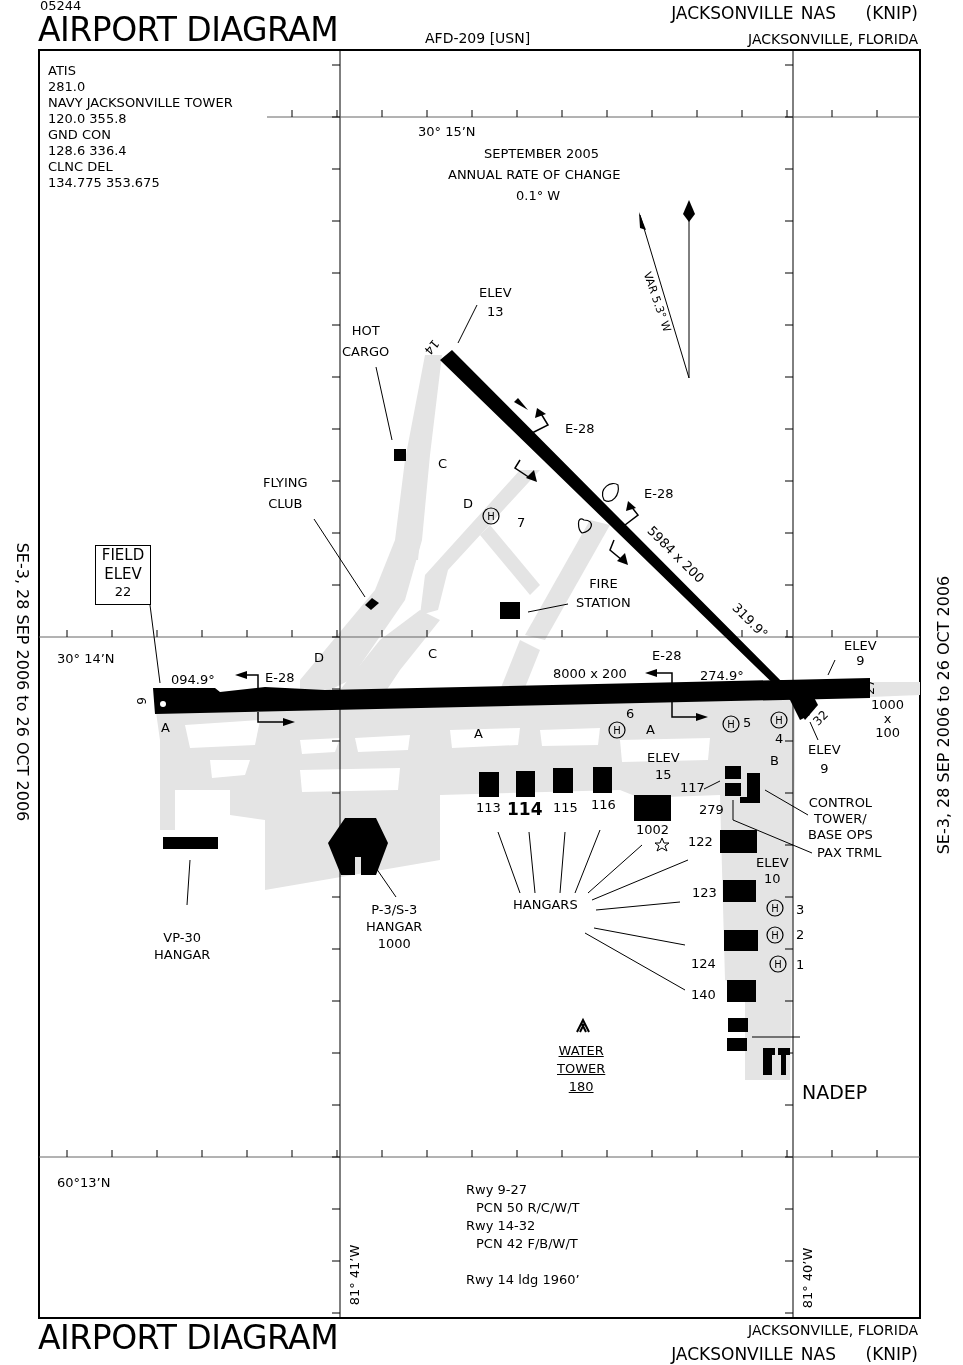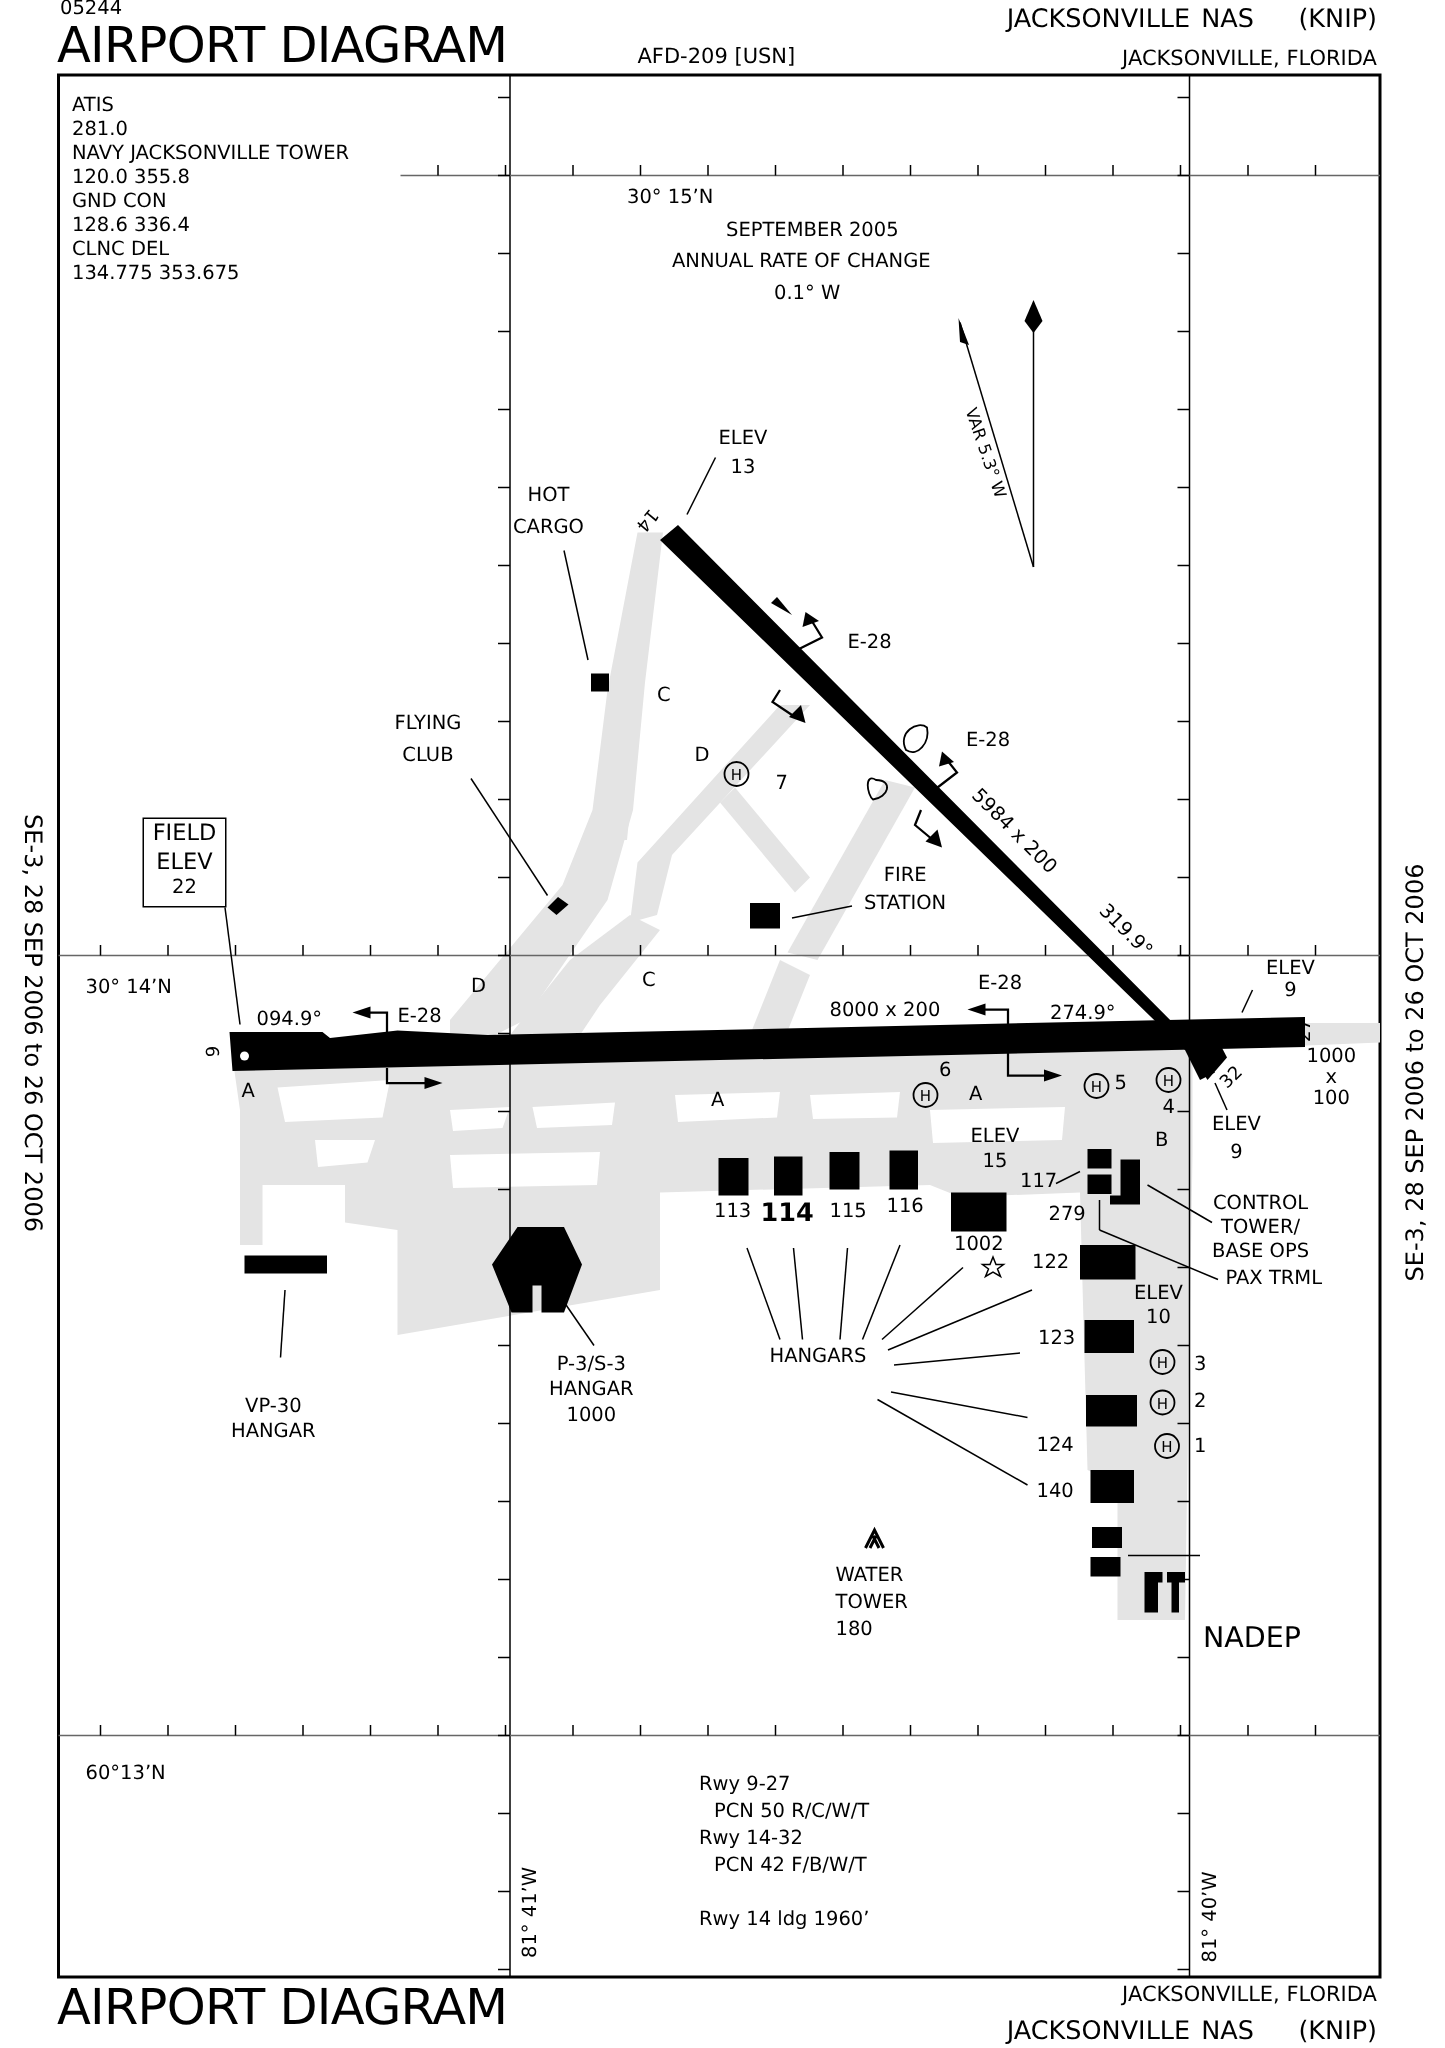--- a/index.html
+++ b/index.html
@@ -407,21 +407,21 @@
 <div class="abs" style="left:691px;top:987px;font-size:13px;">140</div>
 <div class="abs" style="left:680px;top:780px;font-size:13px;">117</div>
 <div class="abs" style="left:699px;top:802px;font-size:13px;">279</div>
 <div class="abs" style="left:808px;top:795px;font-size:13px;text-align:center;line-height:16px;">
   <div>CONTROL</div>
   <div>TOWER/</div>
   <div>BASE OPS</div>
 </div>
 <div class="abs" style="left:817px;top:845px;font-size:13px;">PAX TRML</div>
 <div class="abs" style="left:802px;top:1052px;font-size:19px;margin-top:29px;">NADEP</div>
-<div class="abs" style="left:557px;top:1042px;font-size:13px;line-height:18px;">
+<div class="abs" style="left:557px;top:1042px;font-size:13px;text-align:center;line-height:18px;text-decoration:underline;">
   <div>WATER</div>
   <div>TOWER</div>
   <div>180</div>
 </div>
 
 <div class="notes" id="notes">
     <div>Rwy 9-27</div>
     <div class="ind">PCN 50 R/C/W/T</div>
     <div>Rwy 14-32</div>
     <div class="ind">PCN 42 F/B/W/T</div>

